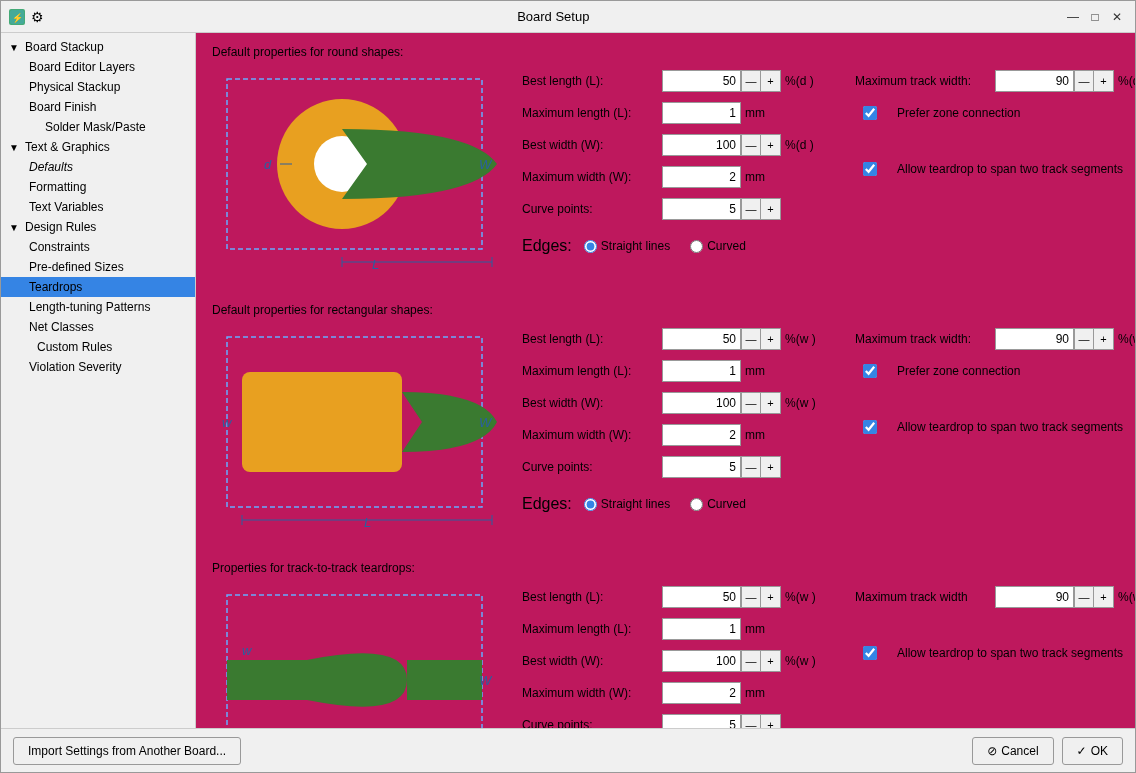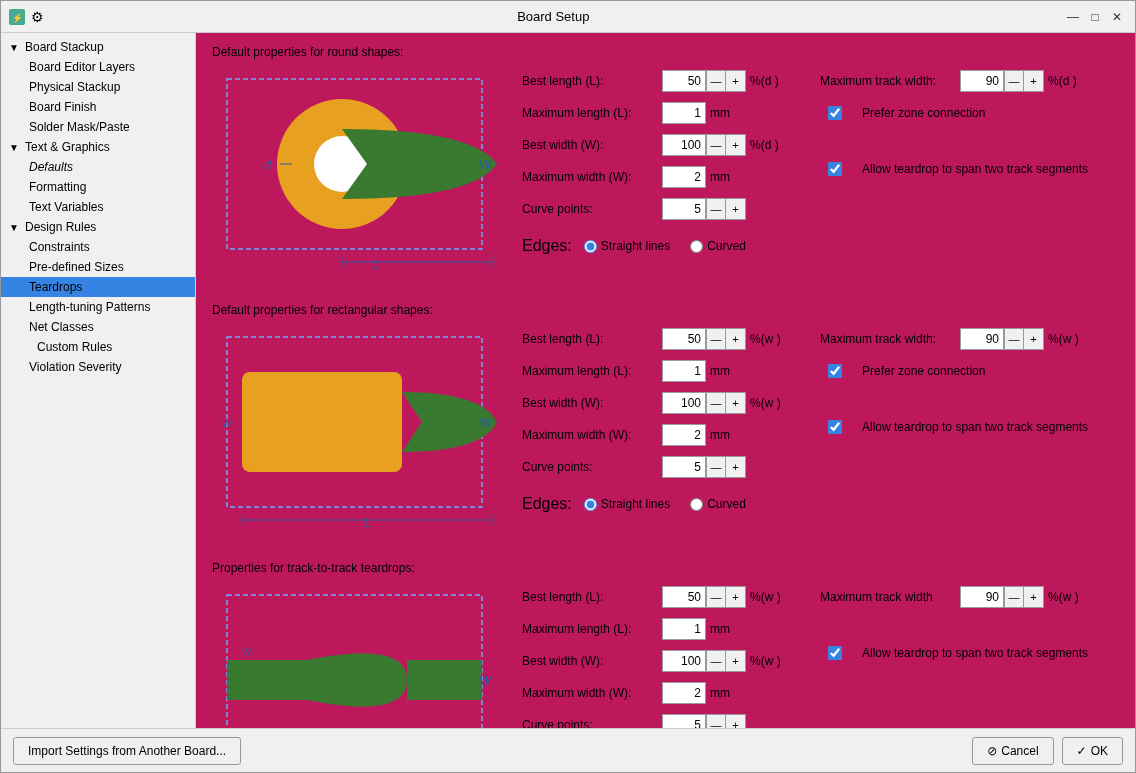--- a/index.html
+++ b/index.html
@@ -17,21 +17,21 @@
     .sidebar-item.selected { background: #3584e4; color: #000000; }
     .sidebar-item .expand-icon { width: 14px; font-size: 10px; margin-right: 2px; display: inline-block; }
     .right-panel { flex: 1; overflow-y: auto; padding: 12px 16px; background: #be185d; }
     .section { margin-bottom: 16px; }
     .section-title { font-size: 12px; font-weight: normal; margin-bottom: 10px; color: #000; }
     .section-body { display: flex; align-items: flex-start; gap: 20px; }
     .diagram-area { width: 290px; flex-shrink: 0; }
     .controls-area { flex: 1; }
     .control-row { display: flex; align-items: center; margin-bottom: 8px; min-height: 24px; }
     .control-label { width: 140px; font-size: 12px; color: #000; }
-    .number-input { width: 44px; height: 22px; border: 1px solid #999; background: white; padding: 2px 4px; font-size: 12px; text-align: right; }
+    .number-input { width: 79px; height: 22px; border: 1px solid #999; background: white; padding: 2px 4px; font-size: 12px; text-align: right; }
     .spin-btn { width: 20px; height: 22px; border: 1px solid #999; background: #f0f0f0; cursor: pointer; font-size: 11px; display: flex; align-items: center; justify-content: center; border-left: none; }
     .spin-btn:first-of-type { border-left: 1px solid #999; }
     .unit-label { margin-left: 4px; font-size: 12px; color: #000; min-width: 40px; }
     .input-group { display: flex; align-items: center; }
     .checkbox-row { display: flex; align-items: center; gap: 20px; margin-left: 8px; }
     .checkbox-row input[type=checkbox] { width: 14px; height: 14px; accent-color: #3584e4; }
     .checkbox-label { font-size: 12px; }
     .edges-row { display: flex; align-items: center; margin-top: 8px; gap: 8px; }
     .edges-label { font-size: 16px; margin-right: 4px; }
     .radio-group { display: flex; align-items: center; gap: 4px; }
@@ -79,21 +79,21 @@
       </div>
       <div class="sidebar-item" style="padding-left: 28px;">
         <span>Board Editor Layers</span>
       </div>
       <div class="sidebar-item" style="padding-left: 28px;">
         <span>Physical Stackup</span>
       </div>
       <div class="sidebar-item" style="padding-left: 28px;">
         <span>Board Finish</span>
       </div>
-      <div class="sidebar-item" style="padding-left: 28px;">
+      <div class="sidebar-item" style="padding-left: 44px;">
         <span>Solder Mask/Paste</span>
       </div>
 
       <div class="sidebar-item">
         <span class="expand-icon">▼</span>
         <span>Text &amp; Graphics</span>
       </div>
       <div class="sidebar-item" style="padding-left: 28px; font-style: italic;">
         <span>Defaults</span>
       </div>

